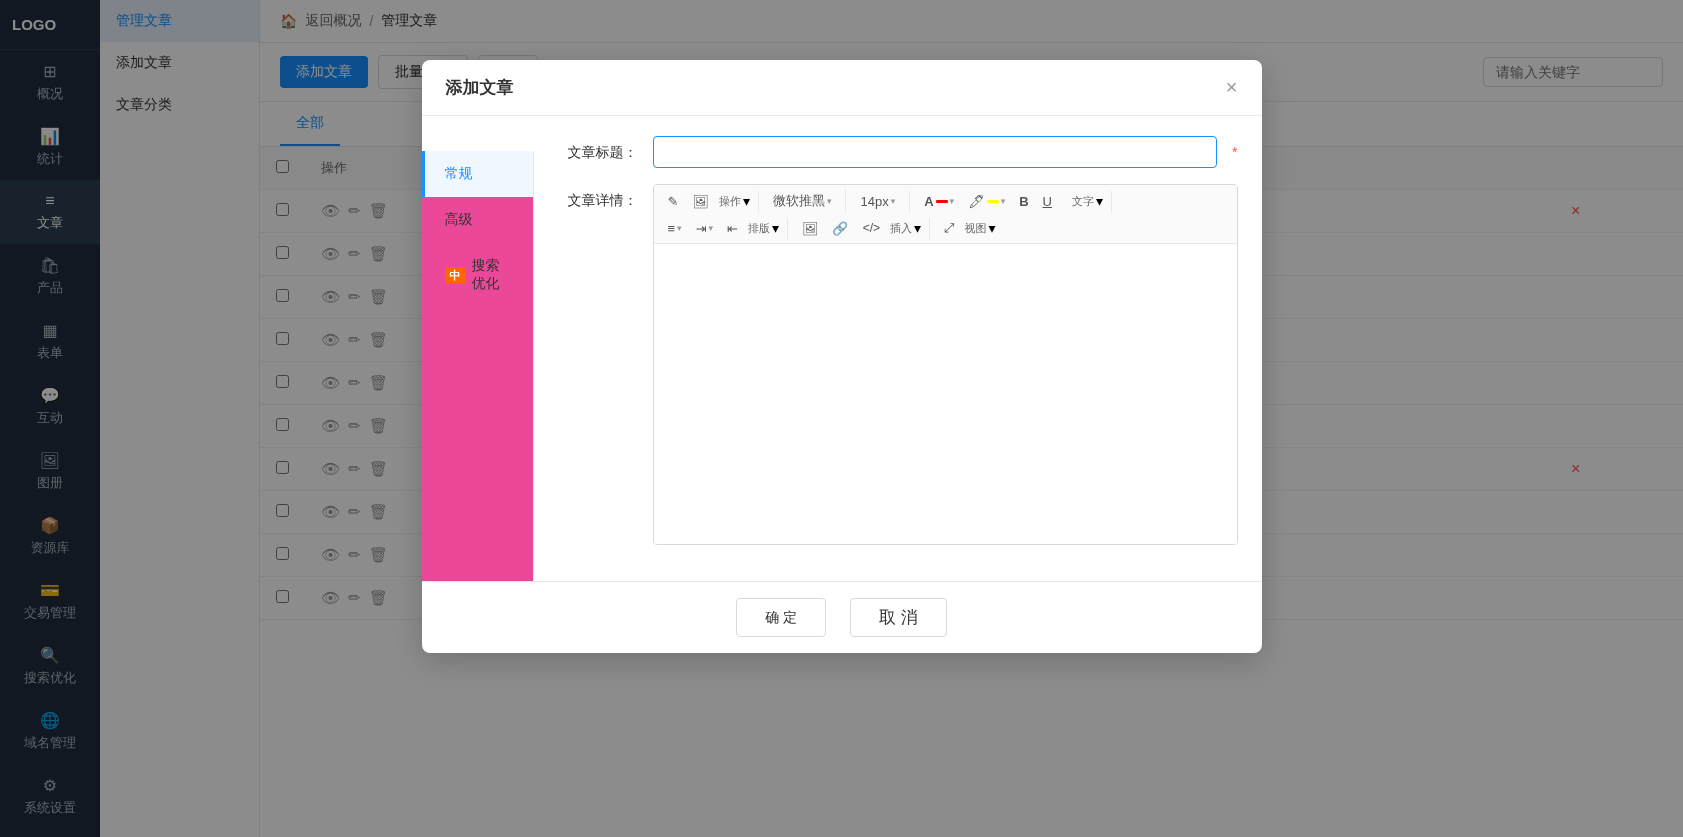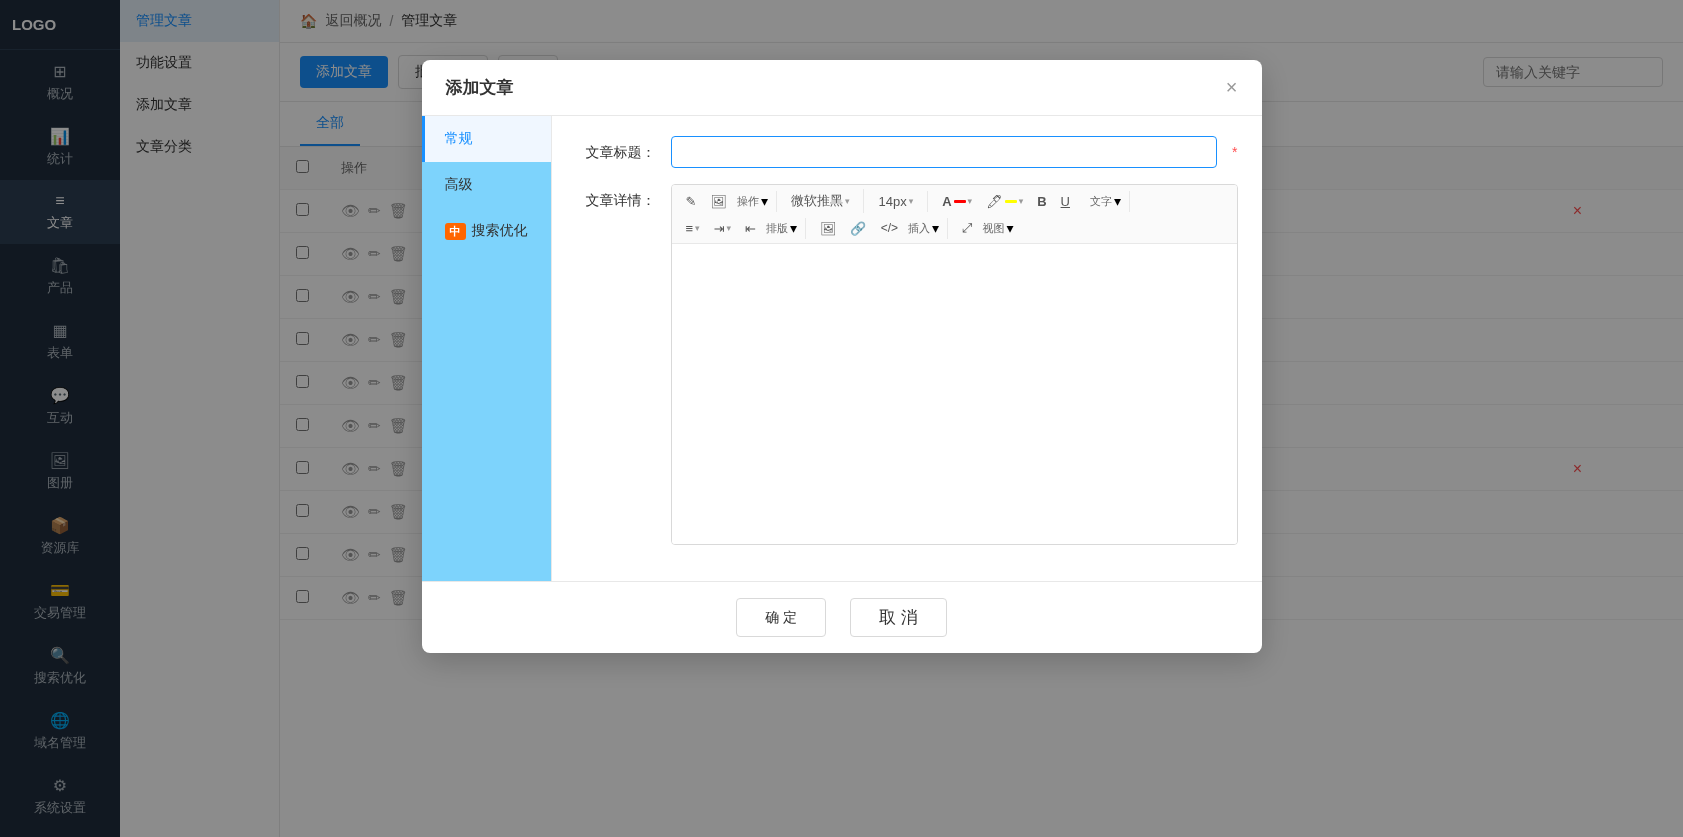--- a/index.html
+++ b/index.html
@@ -1,20 +1,20 @@
 <!DOCTYPE html>
 <html><head>
   <meta charset="utf-8">
   <style>
     * { box-sizing: border-box; margin: 0; padding: 0; }
     body { font-family: "Microsoft YaHei", "PingFang SC", sans-serif; font-size: 14px; background: #f0f2f5; display: flex; height: 837px; overflow: hidden; }
 
     
     .sidebar {
-      width: 120px;
+      width: 100px;
       background: #1f2d3d;
       color: #fff;
       display: flex;
       flex-direction: column;
       flex-shrink: 0;
       height: 100%;
     }
     .sidebar-logo {
       padding: 16px 12px;
       font-size: 15px;
@@ -186,24 +186,25 @@
     .modal-title { font-size: 17px; font-weight: 600; color: #333; }
     .modal-close { cursor: pointer; color: #999; font-size: 20px; }
     .modal-body {
       display: flex;
       flex: 1;
       overflow: hidden;
     }
 
     
     .modal-nav {
-      width: 130px;
+      width: 112px;
       border-right: 1px solid #e8e8e8;
-      background: #7dd3fc;
+      background: #ec4899;
       flex-shrink: 0;
+      margin-top: 35px;
     }
     .modal-nav-item {
       padding: 14px 20px;
       cursor: pointer;
       color: #333;
       font-size: 14px;
       border-left: 3px solid transparent;
     }
     .modal-nav-item.active {
       color: #1890ff;
@@ -393,21 +394,20 @@
     <span>域名管理</span>
   </div>
   <div class="sidebar-item">
     <span class="icon">⚙</span>
     <span>系统设置</span>
   </div>
 </div>
 
 <div class="sub-sidebar">
   <div class="sub-sidebar-item active">管理文章</div>
-  <div class="sub-sidebar-item">功能设置</div>
   <div class="sub-sidebar-item">添加文章</div>
   <div class="sub-sidebar-item">文章分类</div>
 </div>
 
 <div class="main">
 
   <div class="breadcrumb">
     <span>🏠</span>
     <span>返回概况</span>
     <span class="sep">/</span>

